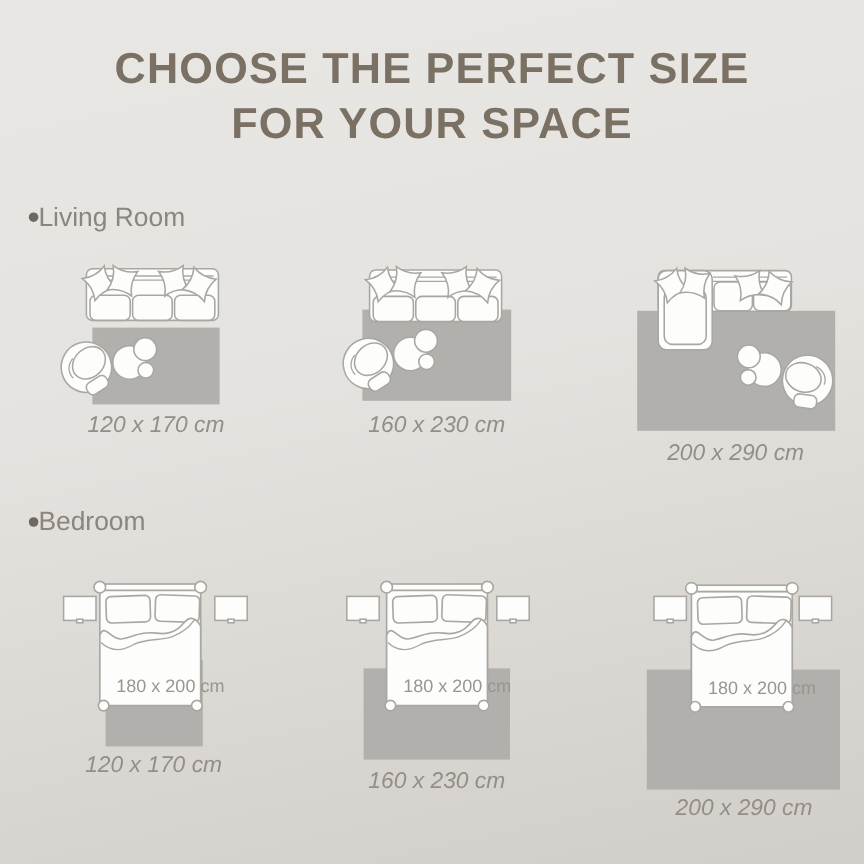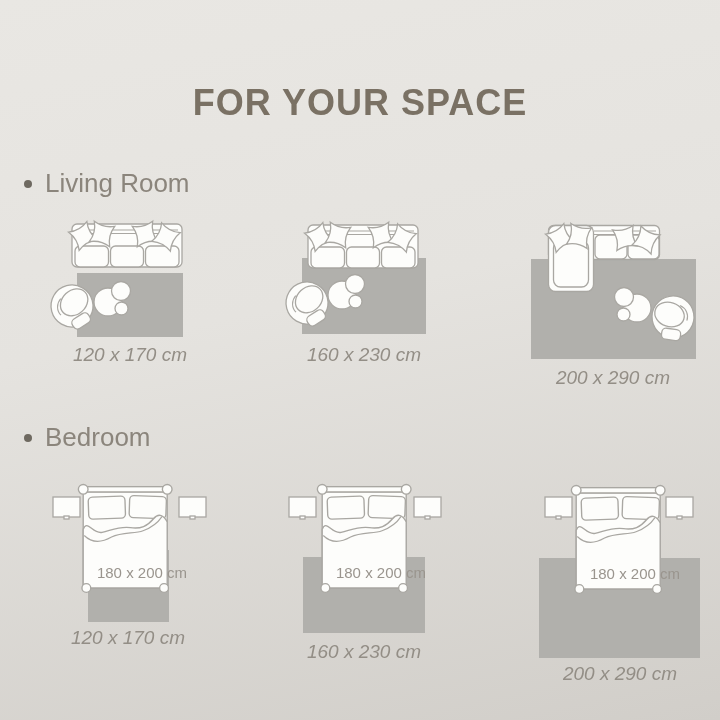--- a/index.html
+++ b/index.html
@@ -7,22 +7,22 @@
     position:relative;width:720px;height:720px;overflow:hidden;
     background:linear-gradient(168deg,#e9e7e3 0%,#e5e3df 42%,#d1cec9 100%);
     font-family:"Liberation Sans",sans-serif;
   }
   .title{
     position:absolute;top:34px;left:0;width:720px;margin:0;
     text-align:center;font-size:36px;line-height:46px;font-weight:bold;
     color:#7a7164;letter-spacing:1px;
   }
   .section{
-    position:absolute;display:flex;align-items:center;gap:13px;
-    color:#8b857c;font-size:26px;
+    position:absolute;display:flex;align-items:center;
+    color:#8b857c;font-size:22px;
   }
   .section .dot{width:8px;height:8px;border-radius:50%;background:#6e6960;}
   .fig{position:absolute;}
   .fig svg{display:block;}
   .caption{position:absolute;width:140px;text-align:center;font-size:19px;color:#938e86;font-style:italic;}
   .bedlabel{position:absolute;width:120px;text-align:right;font-size:15px;color:#9a958e;}
   svg .f{fill:#fdfdfb;stroke:#a9a7a2;stroke-width:1.3;}
   svg .l{stroke:#a9a7a2;stroke-width:1.1;fill:none;}
   svg .rug{fill:#b1b0ac;stroke:none;}
   .defs{position:absolute;width:0;height:0;overflow:hidden;}
@@ -84,21 +84,21 @@
     <g id="nightstand">
       <rect class="f" x="0" y="0" width="27" height="20"></rect>
       <rect class="f" x="11" y="19" width="5" height="3"></rect>
     </g>
   </defs>
 </svg>
 
 <div class="canvas">
 
   <h1 class="title">
-    <br>
+    <span>CHOOSE THE PERFECT SIZE</span><br>
     <span>FOR YOUR SPACE</span>
   </h1>
 
   <div class="section" style="left:24px;top:168px;">
     <span class="dot"></span>
     <span>Living Room</span>
   </div>
 
   <figure class="fig" style="left:45px;top:215px;width:170px;height:160px;margin:0;">
     <svg width="170" height="132" viewBox="0 0 170 132">

